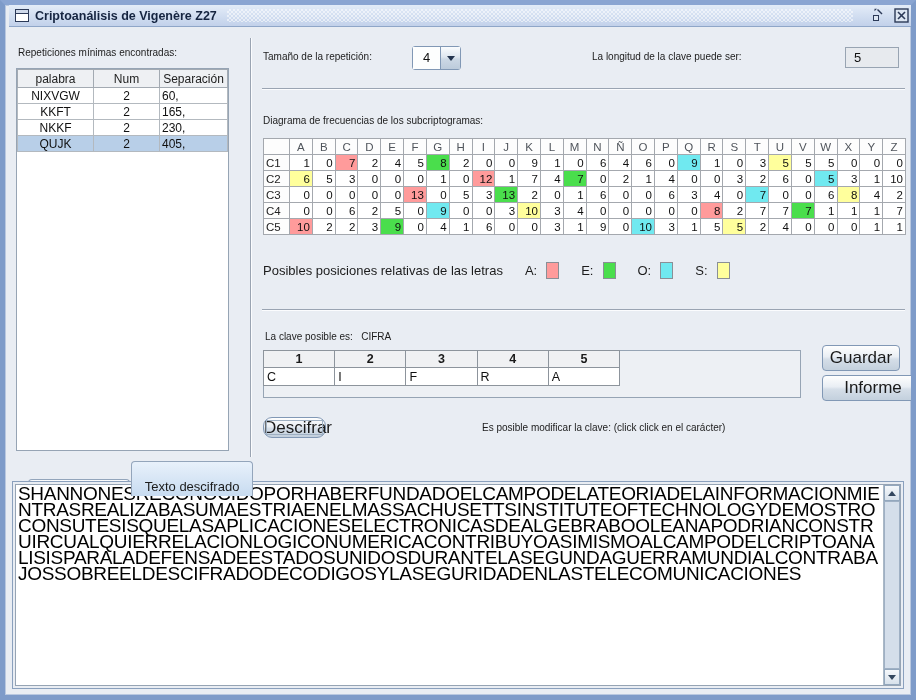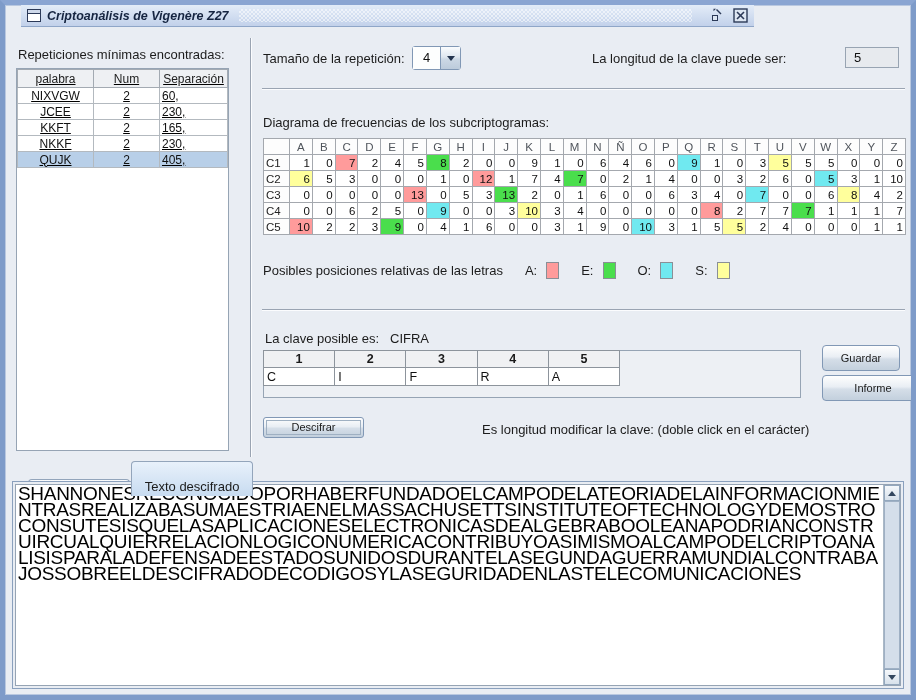--- a/index.html
+++ b/index.html
@@ -5,24 +5,23 @@
   * { box-sizing: border-box; margin: 0; padding: 0; }
   body { font-family: "Liberation Sans", sans-serif; background:#fff; }
   .window {
     position: relative; width: 916px; height: 700px;
     border: 5px solid #7e9bc9; border-top-color:#8aa5d2;
     background: #e9edf3; overflow: hidden;
     box-shadow: inset 0 0 0 1px #b9c8e0;
   }
   
   .titlebar {
-    position:absolute; left:16px; top:0; width:733px; height:22px;
+    position:absolute; left:4px; top:0; width:906px; height:22px;
     background: linear-gradient(#e3ecf8, #c2d1ea);
     border-bottom: 1px solid #8fa6c8;
-    font-style: italic;
   }
   .title-texture {
     position:absolute; left:218px; right:62px; top:4px; bottom:4px; opacity:.55;
     background-image:
       linear-gradient(45deg,#ffffff 25%,transparent 25%,transparent 75%,#ffffff 75%),
       linear-gradient(45deg,#ffffff 25%,transparent 25%,transparent 75%,#ffffff 75%);
     background-size:4px 4px; background-position:0 0,2px 2px;
   }
   .win-icon {
     position:absolute; left:6px; top:4px; width:14px; height:13px;
@@ -30,30 +29,30 @@
   }
   .win-icon::before { content:""; position:absolute; left:0; right:0; top:0; height:3px;
     background:#cfd9ea; border-bottom:1px solid #2c3a58; }
   .win-title {
     position:absolute; left:26px; top:4px; font-size:12.5px; font-weight:bold; color:#152440;
     white-space:nowrap;
   }
   .win-controls { position:absolute; right:6px; top:3px; display:flex; gap:8px; }
   .wc { width:15px; height:15px; display:inline-flex; align-items:center; justify-content:center; cursor:default; }
   
-  .lbl { position:absolute; font-size:13px; color:#1c1c1c; white-space:nowrap; }
+  .lbl { position:absolute; font-size:10px; color:#1c1c1c; white-space:nowrap; }
   .hsep { position:absolute; height:2px; border-top:1px solid #9aa4b2; border-bottom:1px solid #fbfcfe; }
   .vsep { position:absolute; width:2px; border-left:1px solid #9aa4b2; border-right:1px solid #fbfcfe; }
   
   .scrollpane {
     position:absolute; left:11px; top:63px; width:213px; height:383px;
     background:#fff; border:1px solid #96a4b4;
   }
   table { border-collapse:collapse; }
-  .rep-table { width:100%; font-size:12px; table-layout:fixed;text-decoration:underline; }
+  .rep-table { width:100%; font-size:12px; table-layout:fixed; }
   .rep-table th {
     font-weight:normal; color:#222; background:#eef0f3;
     border:1px solid #a3aab2; height:18px; font-size:12px;
   }
   .rep-table td { border:1px solid #b3b9bf; height:16px; color:#101010; }
   .rep-table .c0, .rep-table .c1 { text-align:center; }
   .rep-table .c2 { text-align:left; padding-left:2px; }
   .rep-table th:nth-child(1){ width:76px; } .rep-table th:nth-child(2){ width:66px; }
   .rep-table tr.selected td { background:#b8cfe8; }
   
@@ -79,26 +78,26 @@
   .lg-item span:first-child { margin-right:9px; }
   .swatch { display:inline-block; width:13px; height:17px; border:1px solid #8a8f96; }
   
   .key-pane { position:absolute; left:258px; top:345px; width:538px; height:48px;
     border:1px solid #96a4b4; background:#edf0f4; }
   .key-table { width:357px; font-size:12.5px; margin:-1px 0 0 -1px; }
   .key-table th { width:71px; font-weight:bold; color:#1a1a1a; background:#f0f1f3;
     border:1px solid #8d949c; height:17px; }
   .key-table td { background:#fff; border:1px solid #8d949c; height:18px; text-align:left; padding-left:3px; color:#101010; }
   
-  .nbtn { position:absolute; font-size:11px; color:#1a1a1a; text-align:center;
+  .nbtn { position:absolute; font-size:17px; color:#1a1a1a; text-align:center;
     background:linear-gradient(#fefefe,#e9eef4 45%,#d5dee8 55%,#c3d0dd);
     border:1px solid #8198b5; border-radius:4px; cursor:default; }
   .btn-guardar { left:817px; top:340px; width:78px; height:26px; line-height:24px; }
   .btn-informe { left:817px; top:370px; width:102px; height:26px; line-height:24px; }
-  .btn-descifrar { left:258px; top:412px; width:101px; height:21px; line-height:19px; border-radius:3px; }
+  .btn-descifrar { left:258px; top:412px; width:63px; height:21px; line-height:19px; border-radius:9px; }
   .btn-descifrar::after { content:""; position:absolute; inset:2px; border:1px solid #9fb0c2; }
   
   .tab-bar { position:absolute; left:23px; top:456px; height:21px; }
   .tab { display:inline-block; position:relative; top:2px; font-size:13px; color:#1c1c1c;
     padding:1px 13px 2px; background:linear-gradient(#fbfcfd,#e3e8ee);
     border:1px solid #93a5bb; border-bottom:none; border-radius:4px 4px 0 0; margin-right:1px; }
   .tab.active { top:0; padding-top:17px; background:linear-gradient(#e8f1fb,#c7dbf0); z-index:2; }
   .tabpane { position:absolute; left:7px; top:476px; width:892px; height:208px;
     border:1px solid #8aa0bd; background:#e9edf3; padding:2px; }
   .textwrap { position:relative; width:100%; height:100%; background:#fff; border:1px solid #96a4b4; }
@@ -154,25 +153,20 @@
             <th>palabra</th>
             <th>Num</th>
             <th>Separación</th>
           </tr>
         </thead>
         <tbody>
           <tr>
             <td class="c0">NIXVGW</td>
             <td class="c1">2</td>
             <td class="c2">60,</td>
-          </tr>
-          <tr>
-            <td class="c0">JCEE</td>
-            <td class="c1">2</td>
-            <td class="c2">230,</td>
           </tr>
           <tr>
             <td class="c0">KKFT</td>
             <td class="c1">2</td>
             <td class="c2">165,</td>
           </tr>
           <tr>
             <td class="c0">NKKF</td>
             <td class="c1">2</td>
             <td class="c2">230,</td>
@@ -437,21 +431,21 @@
             <td>R</td>
             <td>A</td>
           </tr>
         </tbody>
       </table>
   </div>
 
   <div class="nbtn btn-guardar">Guardar</div>
   <div class="nbtn btn-informe">Informe</div>
   <div class="nbtn btn-descifrar">Descifrar</div>
-  <div class="lbl" style="left:477px; top:417px;">Es longitud modificar la clave: (doble click en el carácter)</div>
+  <div class="lbl" style="left:477px; top:417px;">Es posible modificar la clave: (click click en el carácter)</div>
 
   <div class="tab-bar"><span class="tab">Texto cifrado</span><span class="tab active">Texto descifrado</span></div>
   <div class="tabpane">
     <div class="textwrap">
       <div class="decrypted">SHANNONESRECONOCIDOPORHABERFUNDADOELCAMPODELATEORIADELAINFORMACIONMIENTRASREALIZABASUMAESTRIAENELMASSACHUSETTSINSTITUTEOFTECHNOLOGYDEMOSTROCONSUTESISQUELASAPLICACIONESELECTRONICASDEALGEBRABOOLEANAPODRIANCONSTRUIRCUALQUIERRELACIONLOGICONUMERICACONTRIBUYOASIMISMOALCAMPODELCRIPTOANALISISPARALADEFENSADEESTADOSUNIDOSDURANTELASEGUNDAGUERRAMUNDIALCONTRABAJOSSOBREELDESCIFRADODECODIGOSYLASEGURIDADENLASTELECOMUNICACIONES</div>
       <div class="vscroll">
         <div class="sb-btn sb-up">
           <span class="tri-up-s"></span>
         </div>
         <div class="sb-thumb"></div>

